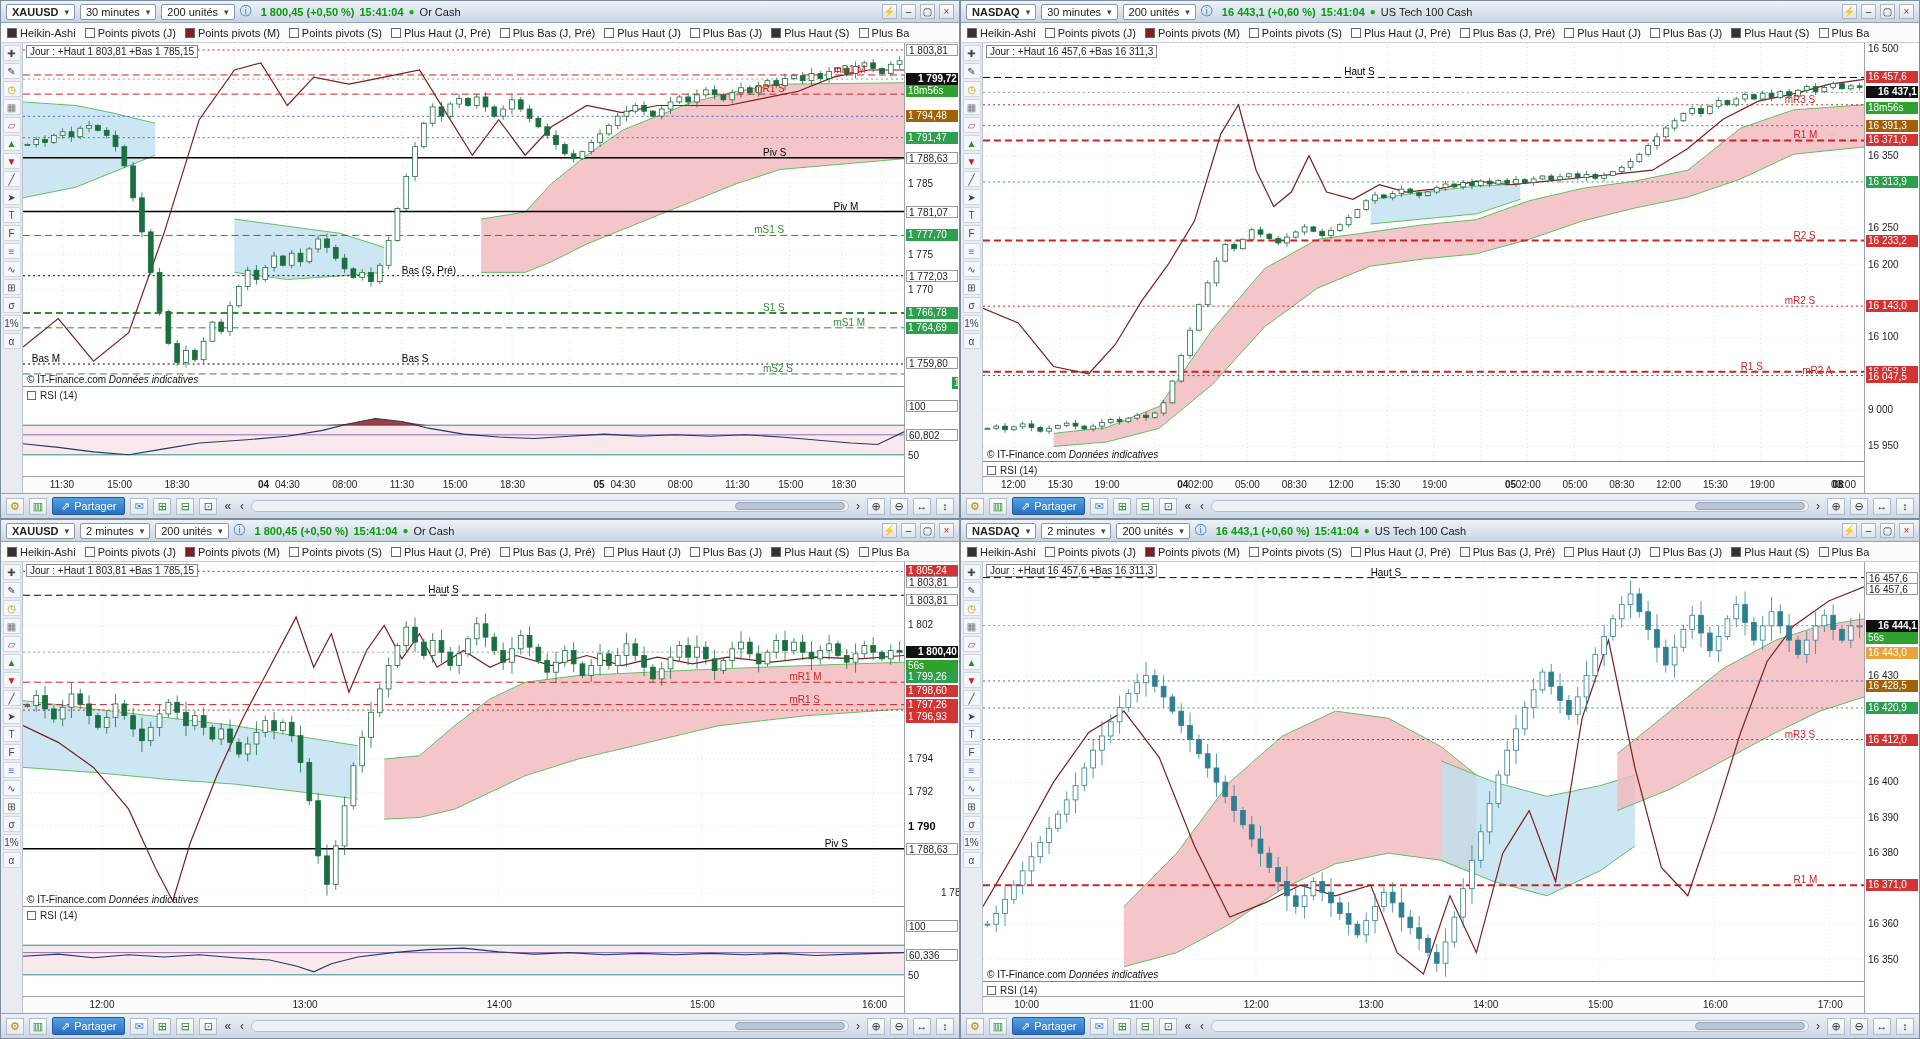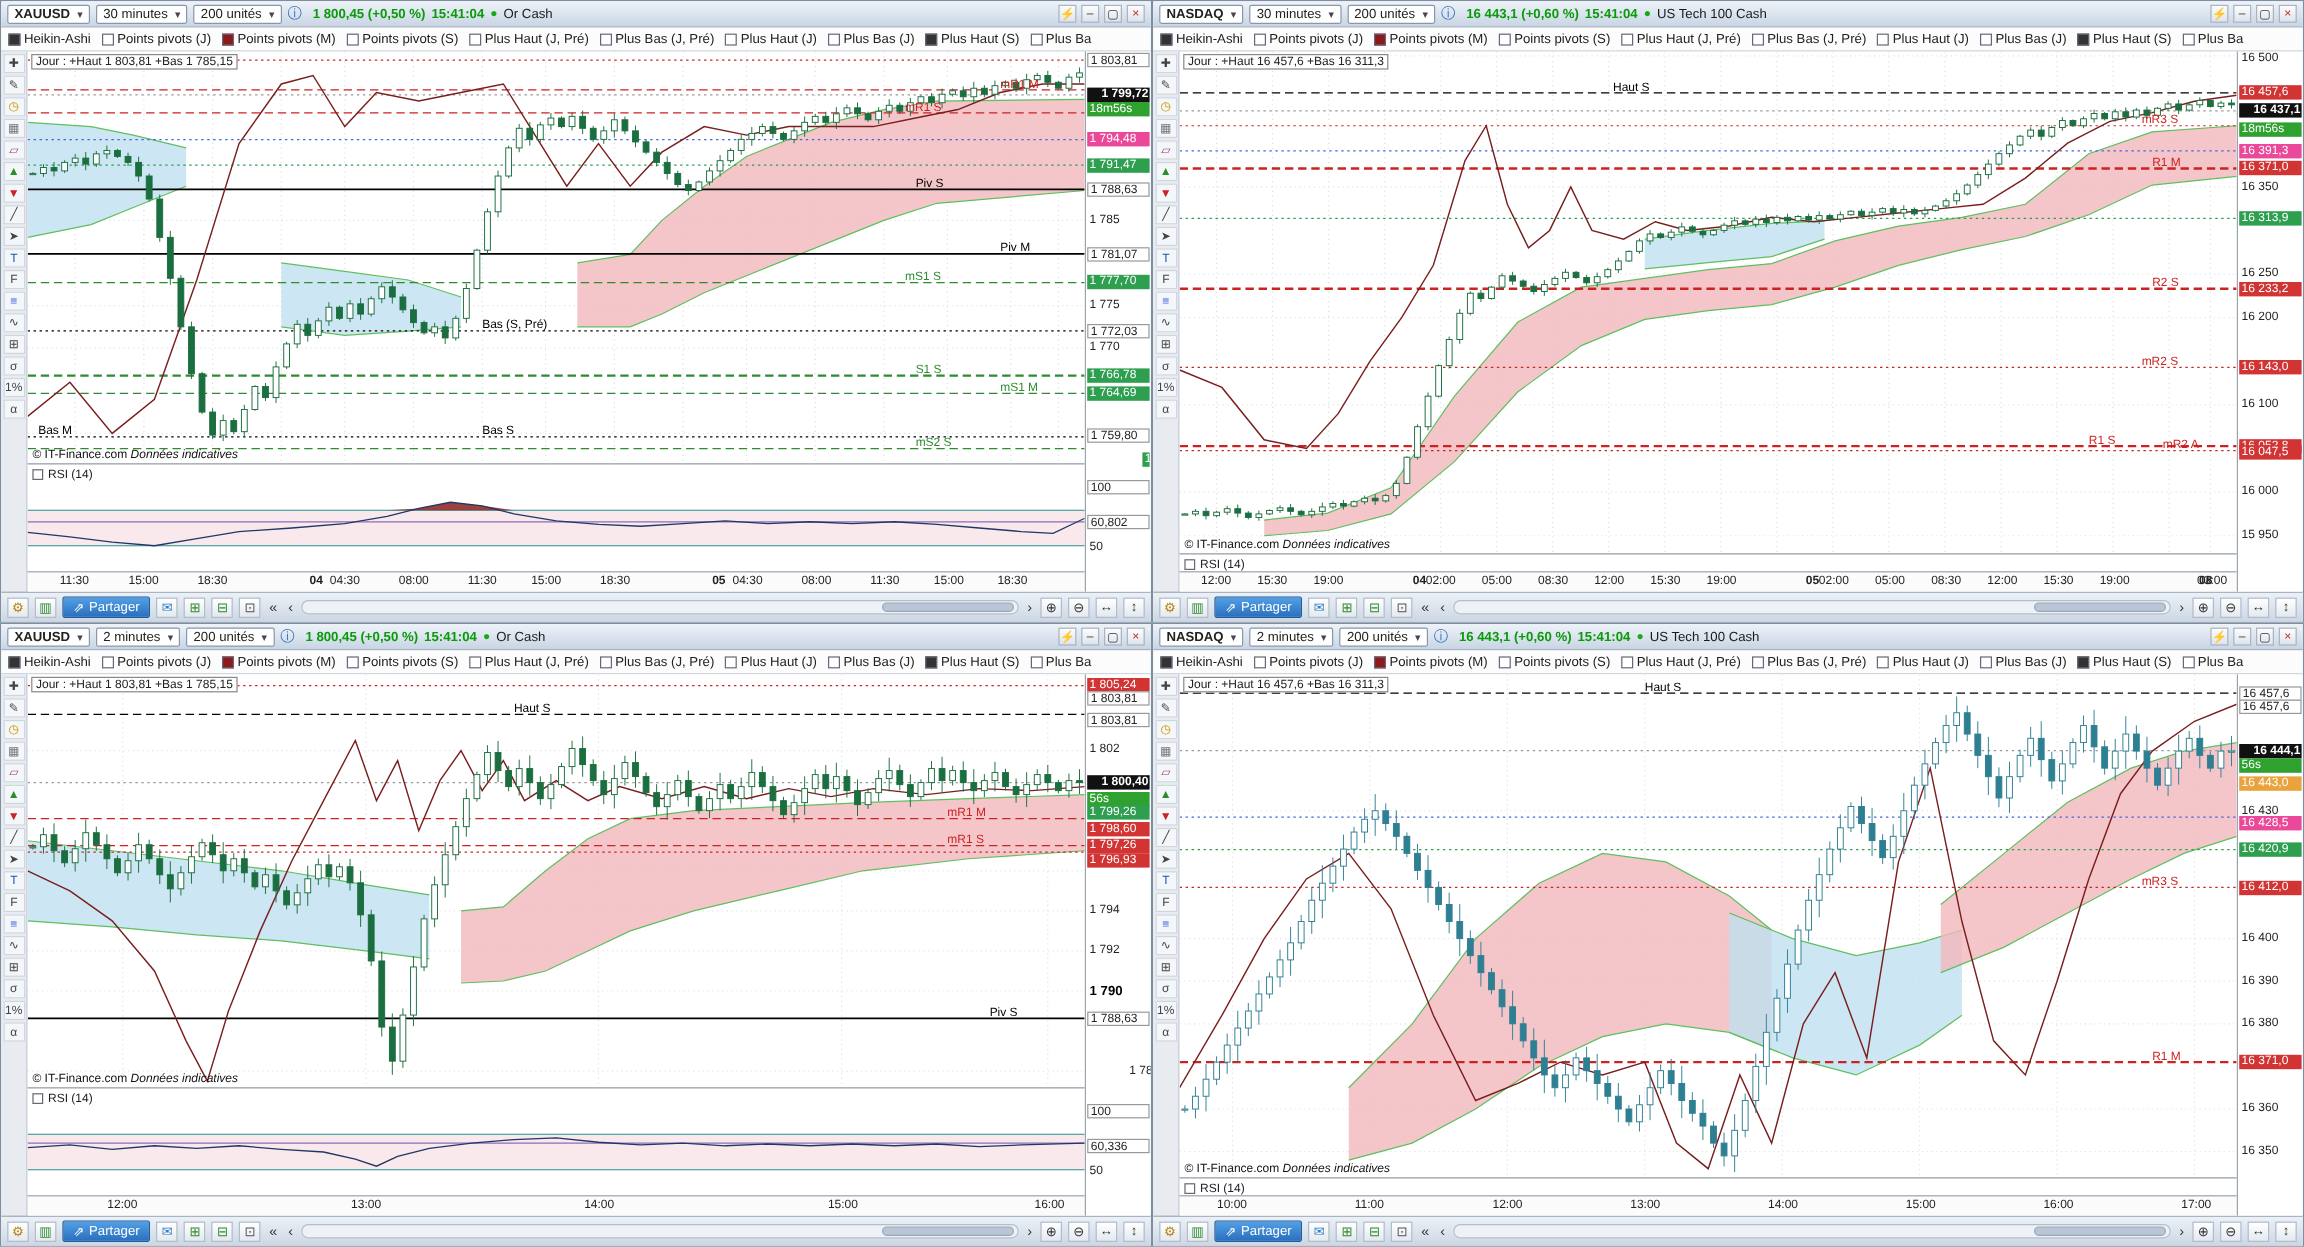--- a/index.html
+++ b/index.html
@@ -60,21 +60,21 @@
   .axis-col { width:55px; flex:0 0 55px; border-left:1px solid #9aa3ae; background:#fff;
               position:relative; font-size:10px; overflow:hidden; }
   .axis-lab { position:absolute; left:1px; right:1px; height:12px; line-height:12px;
               padding:0 2px; white-space:nowrap; }
   .s-tick { color:#222; }
   .s-tick-bold { color:#000; font-weight:bold; font-size:11px; }
   .s-boxed { border:1px solid #999; background:#fff; }
   .s-current { background:#111; color:#fff; font-weight:bold;padding-left:12px; }
   .s-countdown { background:#2fa12f; color:#fff; }
   .s-green { background:#2e9e4f; color:#fff; }
-  .s-blue { background:#ec4899; color:#fff; }
+  .s-blue { background:#a16207; color:#fff; }
   .s-red { background:#d23333; color:#fff; }
   .s-orange { background:#e8a33d; color:#fff; }
 
   
   .btb { height:25px; flex:0 0 25px; background:linear-gradient(#ecf1f7,#ccd7e4);
          border-top:1px solid #93a2b5; display:flex; align-items:center; gap:5px; padding:0 5px; }
   .btb .ic { width:18px; height:17px; display:flex; align-items:center; justify-content:center;
              font-size:11px; border:1px solid #b3bdca; background:linear-gradient(#fff,#e3e9f0); }
   .partager { background:linear-gradient(#53a0e4,#2a6fbe); color:#fff; border:1px solid #1e5a9e;
               border-radius:2px; padding:1px 8px; height:18px; display:inline-flex; align-items:center; gap:4px; }
@@ -901,21 +901,21 @@
           <div class="axis-lab s-red" style="top: 91.4122px;">16 371,0</div>
           <div class="axis-lab s-tick" style="top: 106.678px;">16 350</div>
           <div class="axis-lab s-green" style="top: 132.921px;">16 313,9</div>
           <div class="axis-lab s-tick" style="top: 179.374px;">16 250</div>
           <div class="axis-lab s-red" style="top: 191.587px;">16 233,2</div>
           <div class="axis-lab s-tick" style="top: 215.722px;">16 200</div>
           <div class="axis-lab s-red" style="top: 257.158px;">16 143,0</div>
           <div class="axis-lab s-tick" style="top: 288.417px;">16 100</div>
           <div class="axis-lab s-red" style="top: 322.73px;">16 052,8</div>
           <div class="axis-lab s-red" style="top: 328.4px;">16 047,5</div>
-          <div class="axis-lab s-tick" style="top: 361.113px;">16 000</div>
+          <div class="axis-lab s-tick" style="top: 361.113px;">9 000</div>
           <div class="axis-lab s-tick" style="top: 397.461px;">15 950</div>
         </div>
     </div>
     <footer class="btb">
         <span class="ic" style="color: rgb(184, 134, 11);">⚙</span>
         <span class="ic" style="color: rgb(46, 139, 46);">▥</span>
         <span class="partager">
           <span>⇗</span>
           <span>Partager</span>
         </span>

